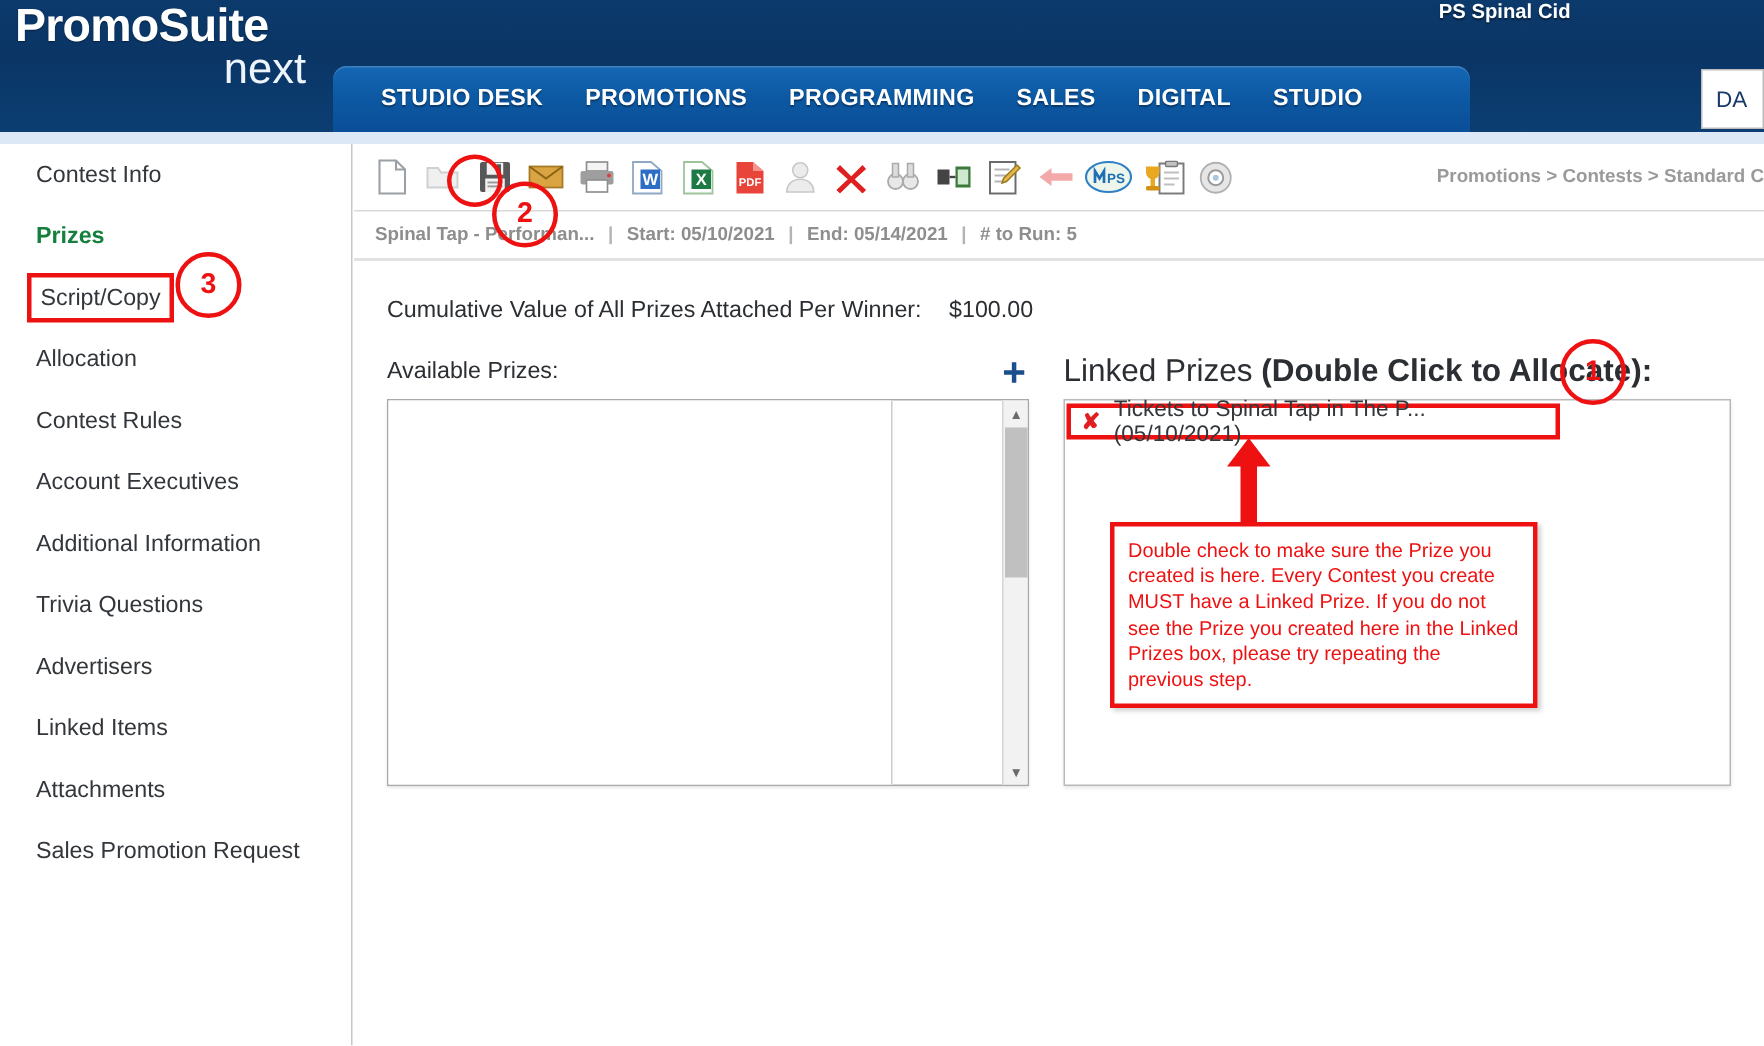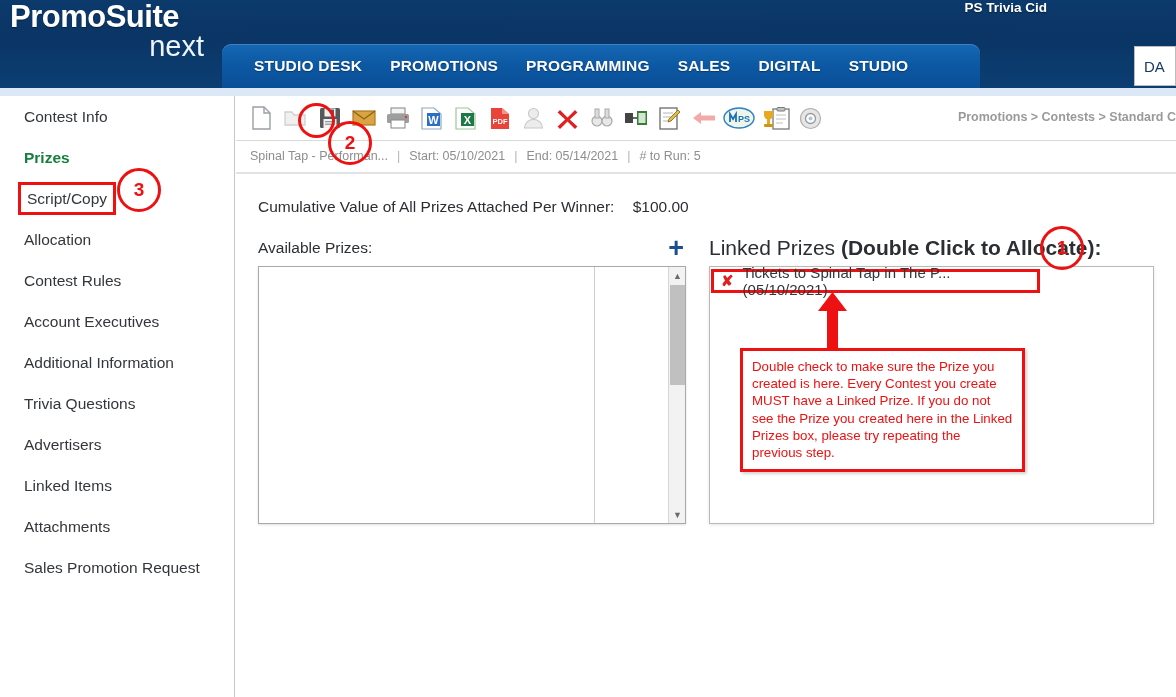--- a/index.html
+++ b/index.html
@@ -104,21 +104,21 @@
     font-size: 12.5px; font-weight: bold; color: #9a9a9a;
     white-space: nowrap;
   }
   .sep-line {
     position: absolute; left: 0; top: 44px; width: 940px; height: 1px;
     background: #d9d9d9;
   }
   .ctxbar {
     position: absolute; left: 0; top: 45px; width: 940px; height: 30px;
     display: flex; align-items: center; padding-left: 14px;
-    font-size: 12.5px; font-weight: normal; color: #8e8e8e;
+    font-size: 12.5px; font-weight: bold; color: #8e8e8e;
     white-space: nowrap;
   }
   .ctxbar .sp { padding: 0 9px; color: #b4b4b4; }
   .sep-line2 {
     position: absolute; left: 0; top: 76px; width: 940px; height: 2px;
     background: #e2e2e2;
   }
 
   .content { position: absolute; left: 0; top: 78px; width: 940px; height: 523px; }
 
@@ -193,21 +193,21 @@
 </head>
 <body>
 
 <div class="app">
 
   <div class="header">
     <div class="logo">
       <span class="l1">PromoSuite</span>
       <span class="l2">next</span>
     </div>
-    <div class="user-name">PS Trivia Cid</div>
+    <div class="user-name">PS Spinal Cid</div>
 
     <div class="navbar">
       <div class="nav-item">STUDIO DESK</div>
       <div class="nav-item">PROMOTIONS</div>
       <div class="nav-item">PROGRAMMING</div>
       <div class="nav-item">SALES</div>
       <div class="nav-item">DIGITAL</div>
       <div class="nav-item">STUDIO</div>
     </div>
 

